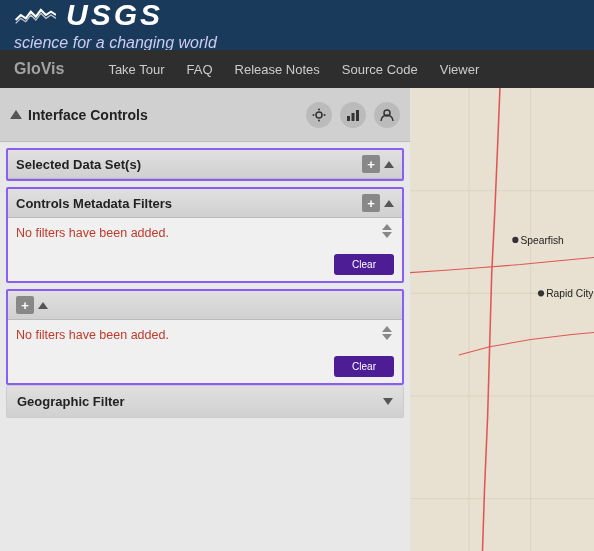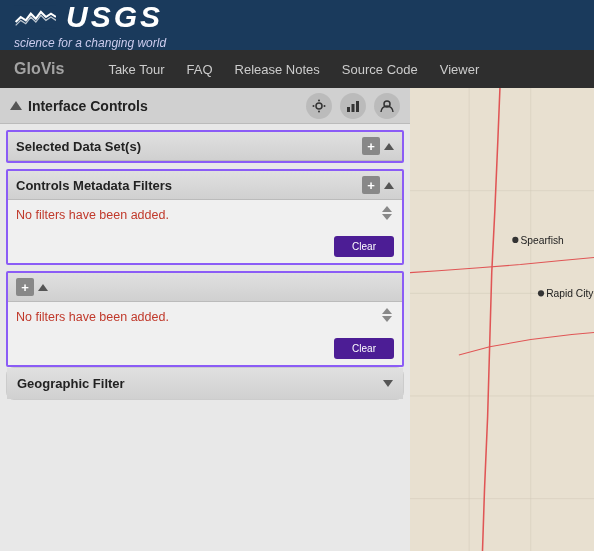--- a/index.html
+++ b/index.html
@@ -23,21 +23,21 @@
       align-items: center;
       gap: 4px;
       margin-bottom: 1px;
     }
     .usgs-wave {
       width: 42px;
       height: 24px;
       margin-right: 6px;
     }
     .usgs-tagline {
-      font-size: 12px;
+      font-size: 16px;
       color: #cce;
       font-style: italic;
       margin-top: 1px;
     }
 
     
     .nav-bar {
       background-color: #2e2e2e;
       height: 38px;
       display: flex;
@@ -76,21 +76,21 @@
     }
 
     
     .interface-controls-header {
       background: #d0d0d0;
       border-bottom: 1px solid #bbb;
       padding: 6px 10px;
       display: flex;
       align-items: center;
       justify-content: space-between;
-      height: 36px;
+      height: 54px;
     }
     .interface-controls-title {
       display: flex;
       align-items: center;
       gap: 6px;
       font-weight: bold;
       font-size: 14px;
       color: #222;
     }
     .triangle-up {
@@ -225,21 +225,21 @@
     .map-svg {
       width: 100%;
       height: 100%;
     }
 
     
     .geo-filter-section {
       background: #f0f0f0;
       border: 1px solid #ccc;
       margin: 0 6px 6px 6px;
-      border-radius: 8px;
+      border-radius: 2px;
     }
     .geo-filter-header {
       background: linear-gradient(to bottom, #e0e0e0, #d0d0d0);
       padding: 8px 10px;
       display: flex;
       align-items: center;
       justify-content: space-between;
       font-weight: bold;
       font-size: 13px;
       color: #222;

